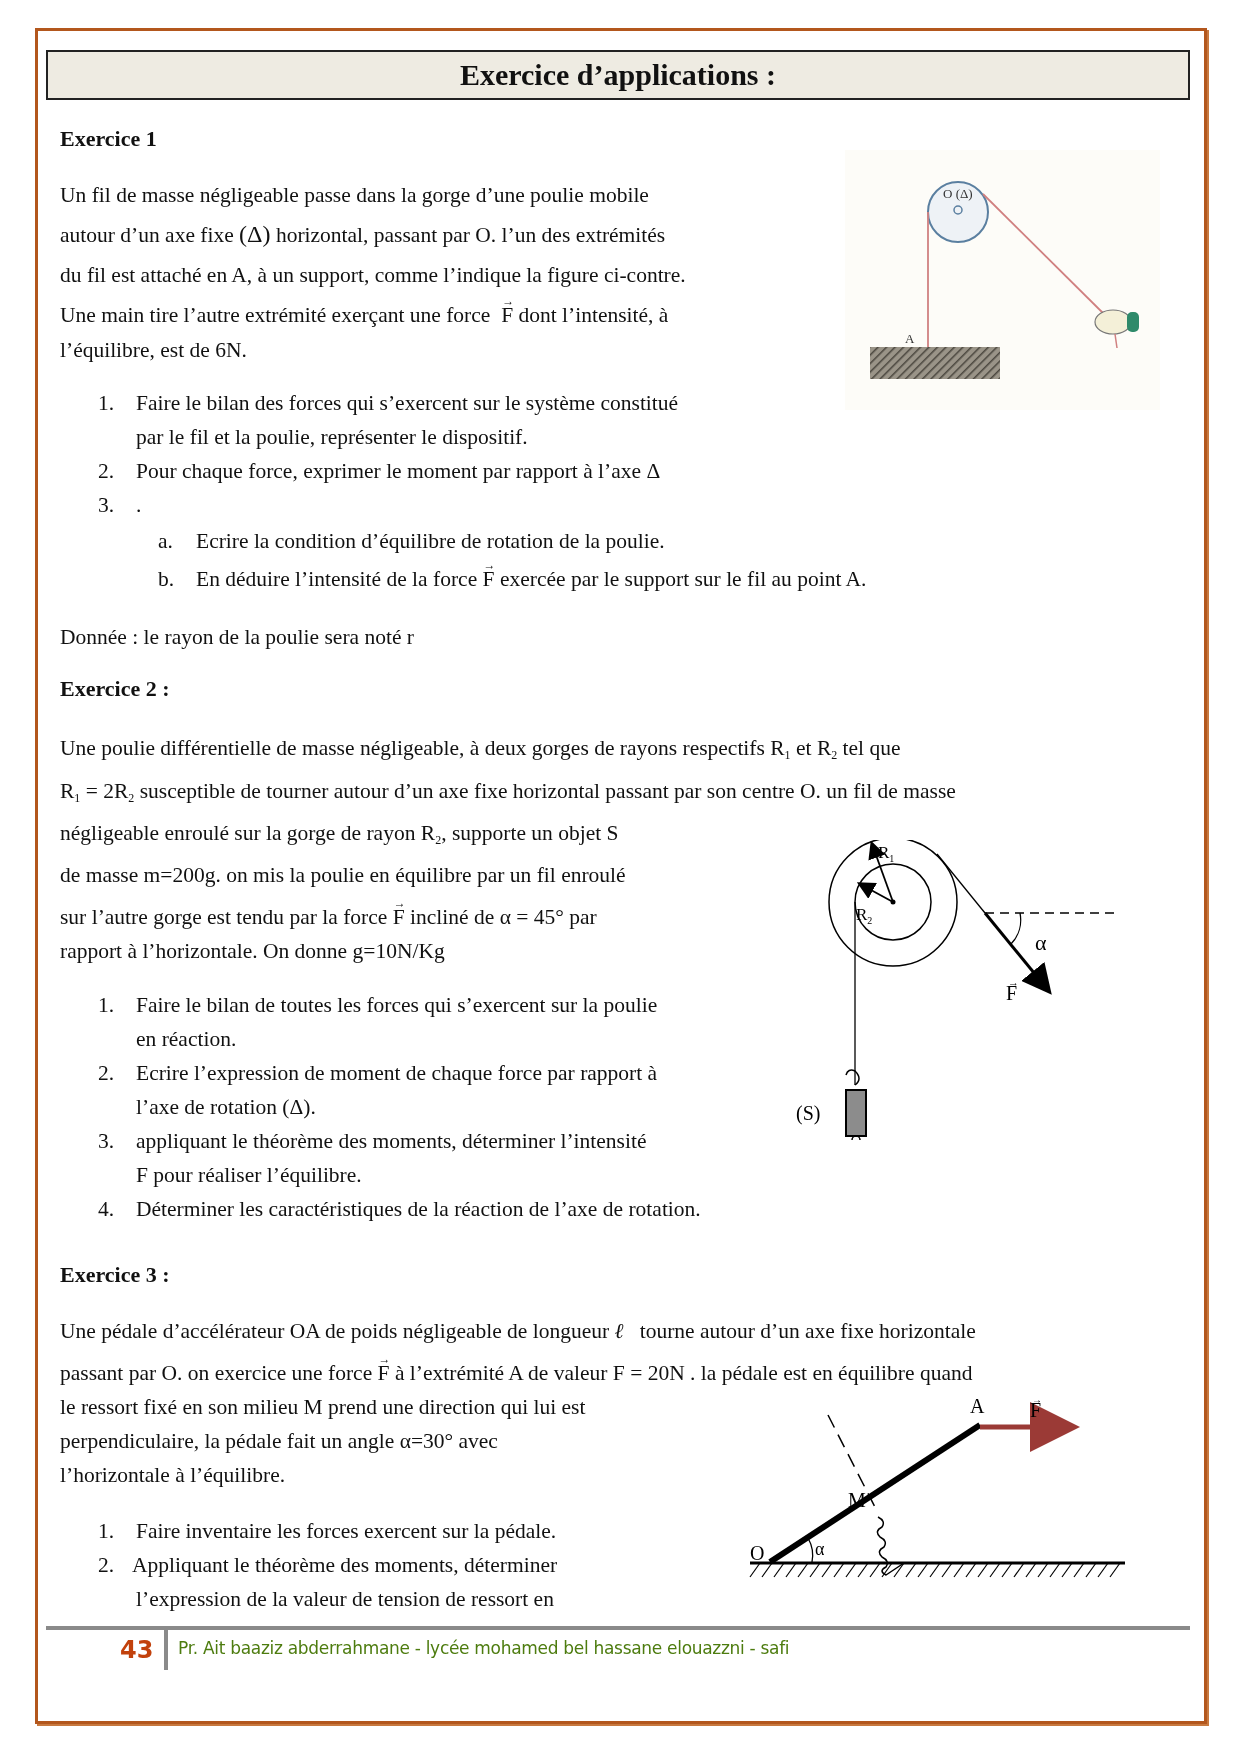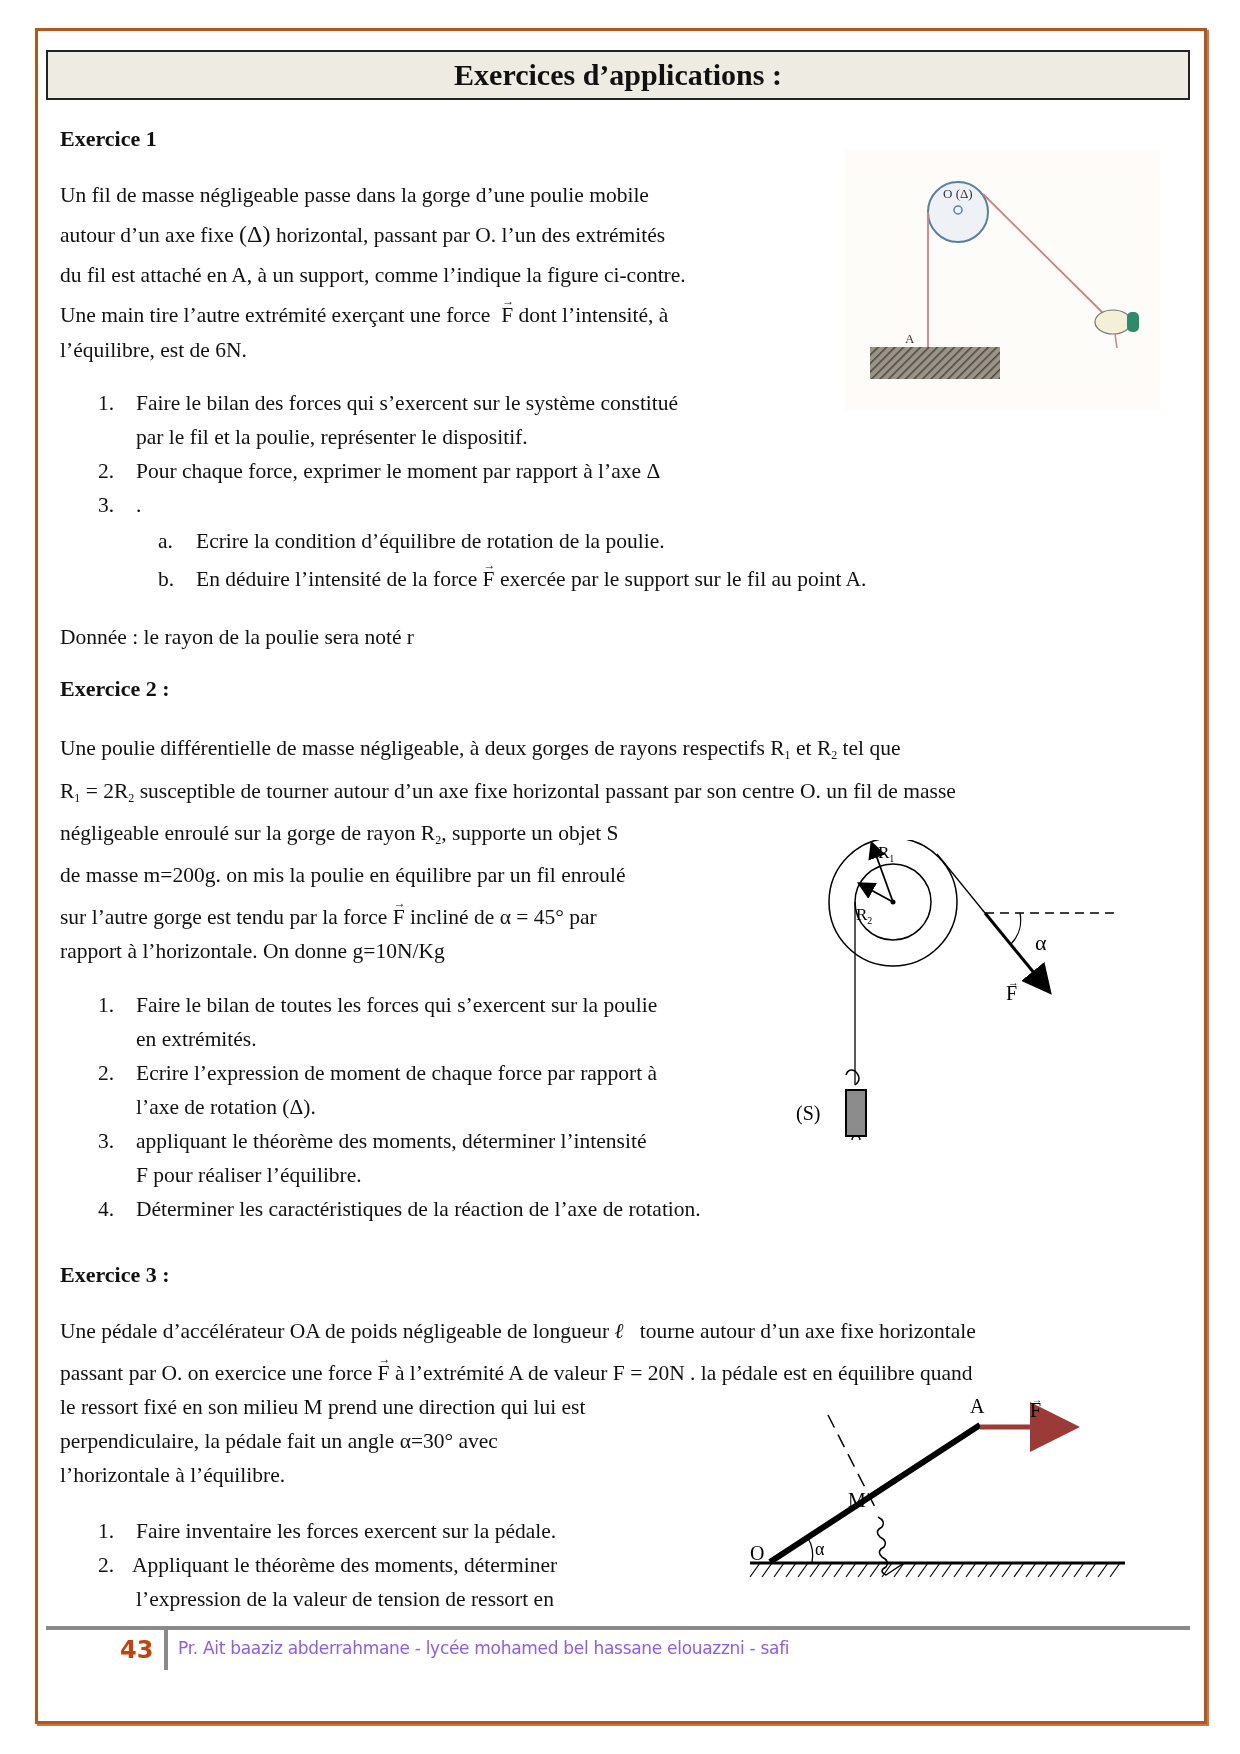--- a/index.html
+++ b/index.html
@@ -14,27 +14,27 @@
   .h { position:absolute; font-size:22px; font-weight:bold; white-space:nowrap; }
   .vec { position:relative; display:inline-block; }
   .vec::before { content:"\2192"; position:absolute; left:1px; top:-14px; font-size:12px; }
   sub { font-size:12px; vertical-align:-4px; }
   .fig { position:absolute; }
   .footer-line { position:absolute; left:46px; top:1626px; width:1144px; height:4px; background:#8a8a8a; }
   .footer-vline { position:absolute; left:164px; top:1630px; width:4px; height:40px; background:#8a8a8a; }
   .page-num { position:absolute; left:120px; top:1636px; font-family:"DejaVu Sans", sans-serif;
               font-weight:bold; font-size:24px; color:#c2410c; }
   .footer-text { position:absolute; left:178px; top:1638px; font-family:"DejaVu Sans", sans-serif;
-                 font-size:17px; color:#8b5cf6; letter-spacing:-0.3px; }
+                 font-size:17px; color:#4d7c0f; letter-spacing:-0.3px; }
 </style>
 </head>
 <body>
 
 <div class="frame"></div>
-<div class="title-box">Exercices d’applications :</div>
+<div class="title-box">Exercice d’applications :</div>
 
 <div class="h" style="left:60px;top:126px;">Exercice 1</div>
 
 <div class="t" style="left:60px;top:182px;">Un fil de masse négligeable passe dans la gorge d’une poulie mobile</div>
 <div class="t" style="left:60px;top:221px;">
   <span>autour d’un axe fixe</span>
   <span style="font-size:24px;">(Δ)</span>
   <span>horizontal, passant par O. l’un des extrémités</span>
 </div>
 <div class="t" style="left:60px;top:262px;">du fil est attaché en A, à un support, comme l’indique la figure ci-contre.</div>
@@ -110,21 +110,21 @@
   <span>sur l’autre gorge est tendu par la force</span>
   <span class="vec">F</span>
   <span>incliné de</span>
   <span>α = 45°</span>
   <span>par</span>
 </div>
 <div class="t" style="left:60px;top:938px;">rapport à l’horizontale. On donne g=10N/Kg</div>
 
 <div class="t" style="left:98px;top:992px;">1.</div>
 <div class="t" style="left:136px;top:992px;">Faire le bilan de toutes les forces qui s’exercent sur la poulie</div>
-<div class="t" style="left:136px;top:1026px;">en extrémités.</div>
+<div class="t" style="left:136px;top:1026px;">en réaction.</div>
 <div class="t" style="left:98px;top:1060px;">2.</div>
 <div class="t" style="left:136px;top:1060px;">Ecrire l’expression de moment de chaque force par rapport à</div>
 <div class="t" style="left:136px;top:1094px;">l’axe de rotation (Δ).</div>
 <div class="t" style="left:98px;top:1128px;">3.</div>
 <div class="t" style="left:136px;top:1128px;">appliquant le théorème des moments, déterminer l’intensité</div>
 <div class="t" style="left:136px;top:1162px;">F pour réaliser l’équilibre.</div>
 <div class="t" style="left:98px;top:1196px;">4.</div>
 <div class="t" style="left:136px;top:1196px;">Déterminer les caractéristiques de la réaction de l’axe de rotation.</div>
 
 <svg class="fig" style="left:790px;top:840px;" width="340" height="300" viewBox="0 0 340 300">

